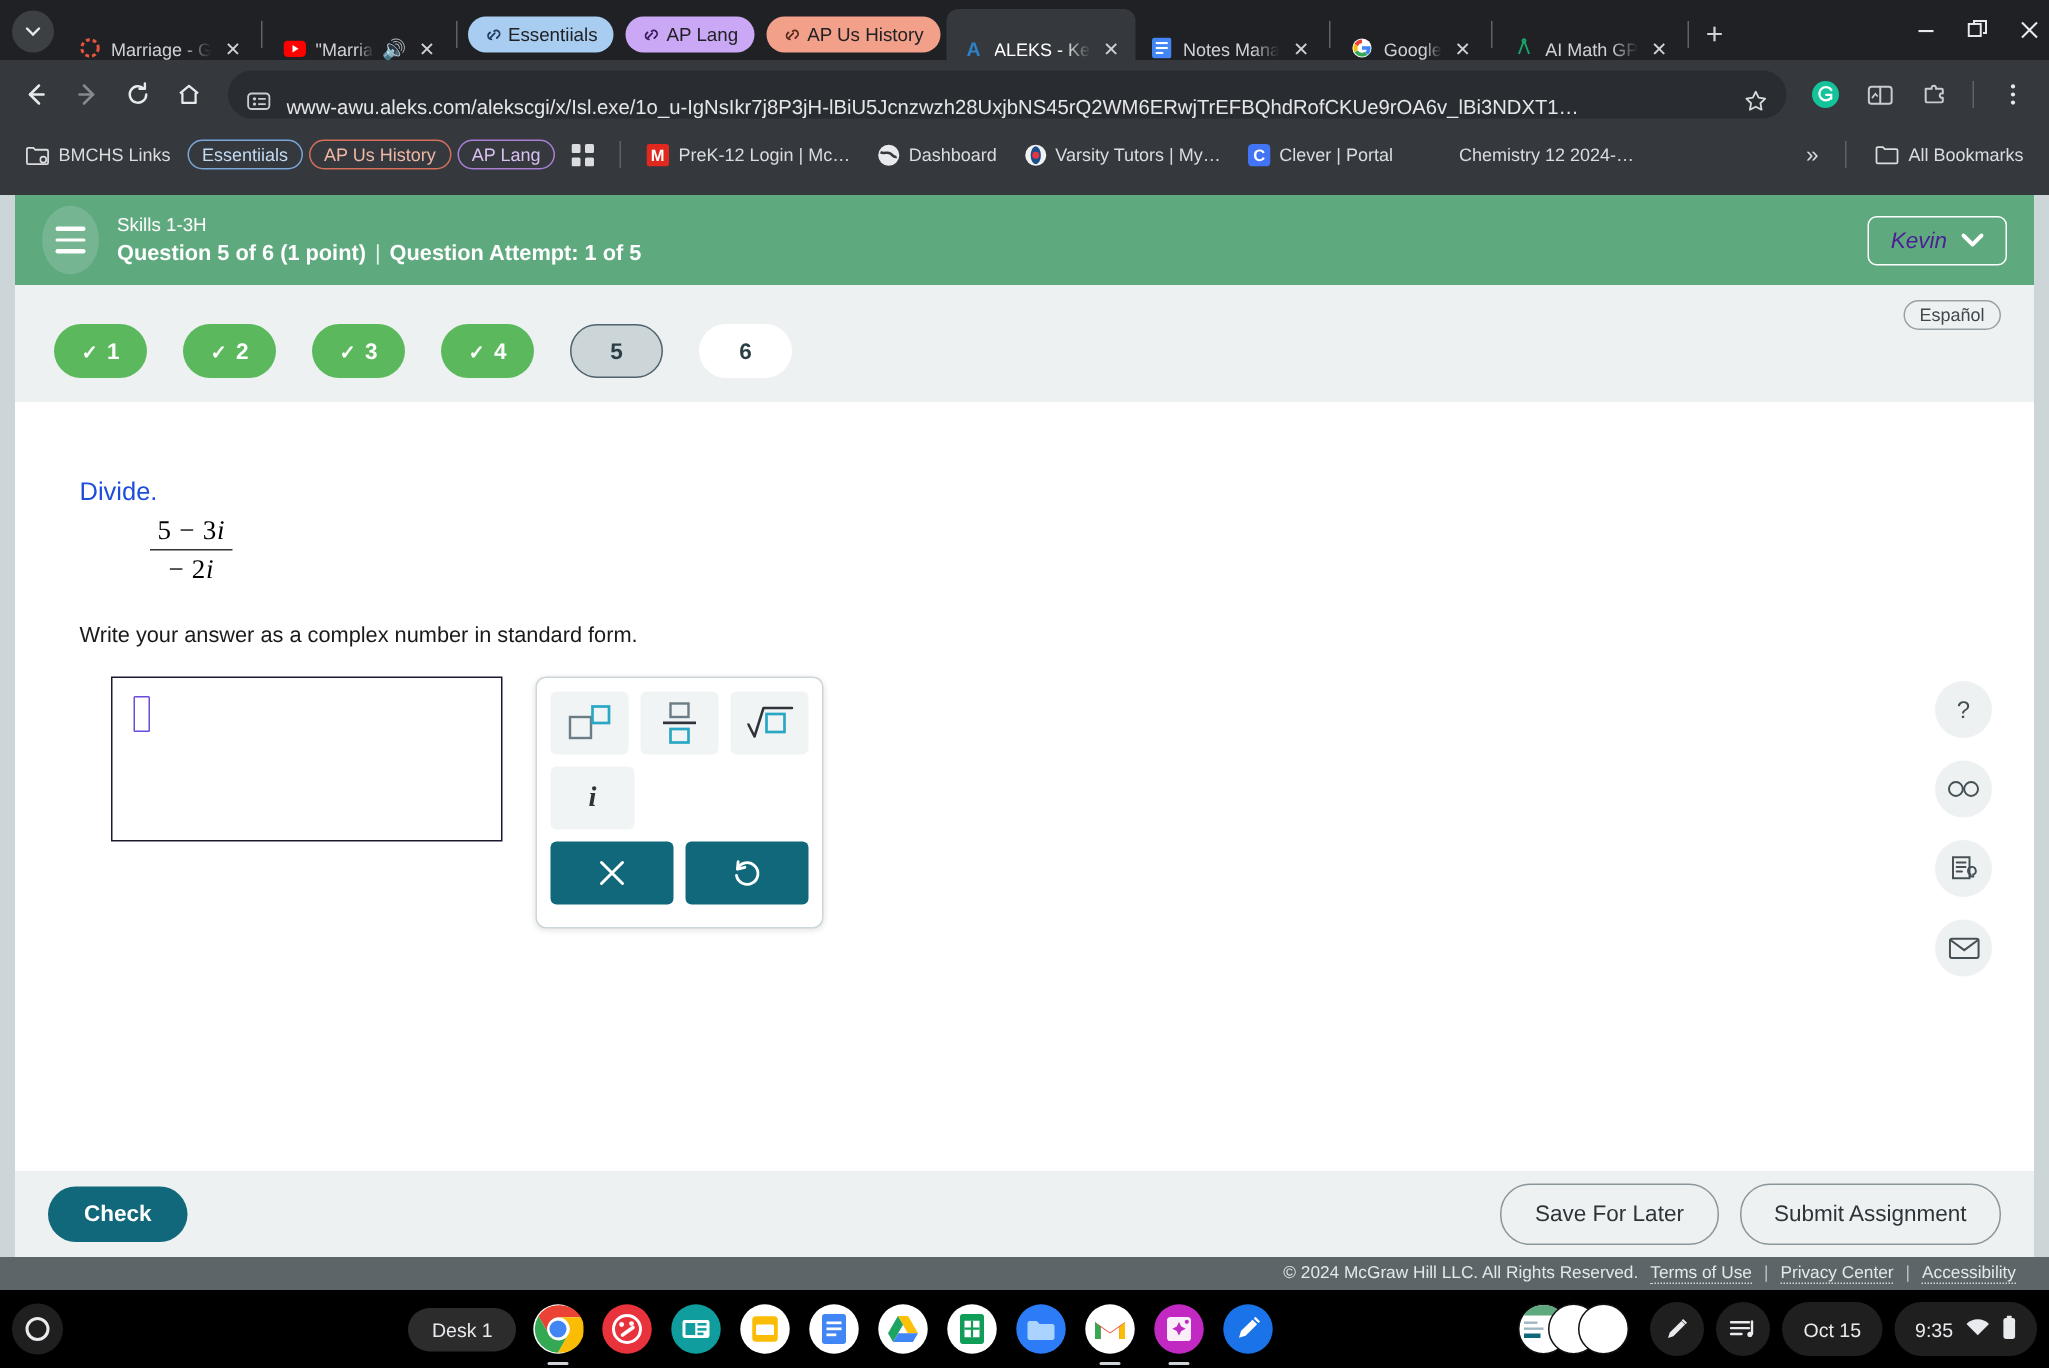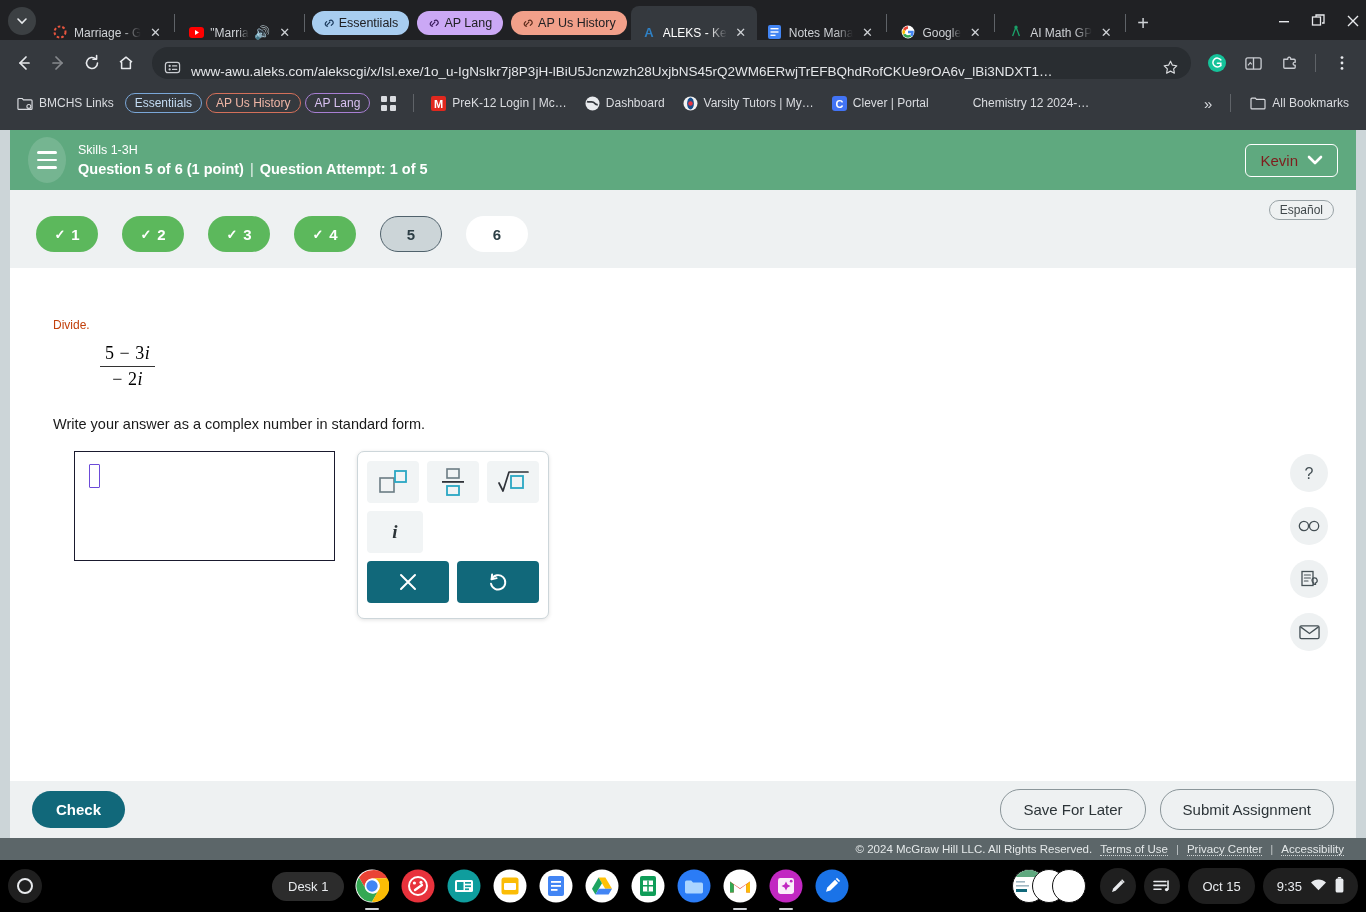--- a/index.html
+++ b/index.html
@@ -93,22 +93,22 @@
     display: flex; flex-direction: column; align-items: center; justify-content: center;
     gap: 5px; flex: 0 0 auto; margin-right: 12px;
   }
   .hamburger span { display: block; width: 20px; height: 2.5px; background: #fff; border-radius: 2px; }
   .hdr-text { color: #fff; }
   .hdr-sub { font-size: 12.5px; margin-bottom: 4px; }
   .hdr-main { font-size: 14.5px; font-weight: bold; }
   .hdr-main .sep { font-weight: normal; opacity: .85; margin: 0 6px; }
   .user-btn {
     margin-left: auto; border: 1.5px solid #fff; border-radius: 6px;
-    padding: 7px 14px; color: #7f1d1d; font-size: 15px; display: flex;
-    align-items: center; gap: 9px;
+    padding: 7px 14px; color: #4c1d95; font-size: 15px; display: flex;
+    align-items: center; gap: 9px; font-style: italic;
   }
 
   .nav-strip {
     position: absolute; left: 10px; top: 60px; width: 1346px; height: 78px;
     background: #eef1f2;
   }
   .espanol {
     position: absolute; right: 22px; top: 10px; border: 1px solid #98a2a6;
     border-radius: 11px; padding: 2px 10px; font-size: 12px; color: #40484b;
     background: #eef1f2;
@@ -121,21 +121,21 @@
   }
   .qpill.done { background: #5cb85c; color: #fff; }
   .qpill.current { background: #ccd5d8; color: #2c3e45; border: 1.6px solid #50626c; }
   .qpill.todo { background: #fff; color: #2c3e45; }
   .qpill .chk { font-size: 13px; }
 
   .content {
     position: absolute; left: 10px; top: 138px; width: 1346px; height: 513px;
     background: #fff;
   }
-  .prompt { position: absolute; left: 43px; top: 50px; font-size: 12px; color: #c2410c; }
+  .prompt { position: absolute; left: 43px; top: 50px; font-size: 17px; color: #1d4ed8; }
   .fraction {
     position: absolute; left: 90px; top: 75px; text-align: center;
     font-family: "Liberation Serif", serif; font-size: 18px; color: #000;
   }
   .fraction .num { padding: 0 5px 2px; letter-spacing: .5px; }
   .fraction .bar { height: 1.2px; background: #333; }
   .fraction .den { padding: 2px 5px 0; letter-spacing: .5px; }
   .fraction i { font-family: "Liberation Serif", serif; }
   .instruction { position: absolute; left: 43px; top: 148px; font-size: 14.5px; color: #1a1a1a; }
 

